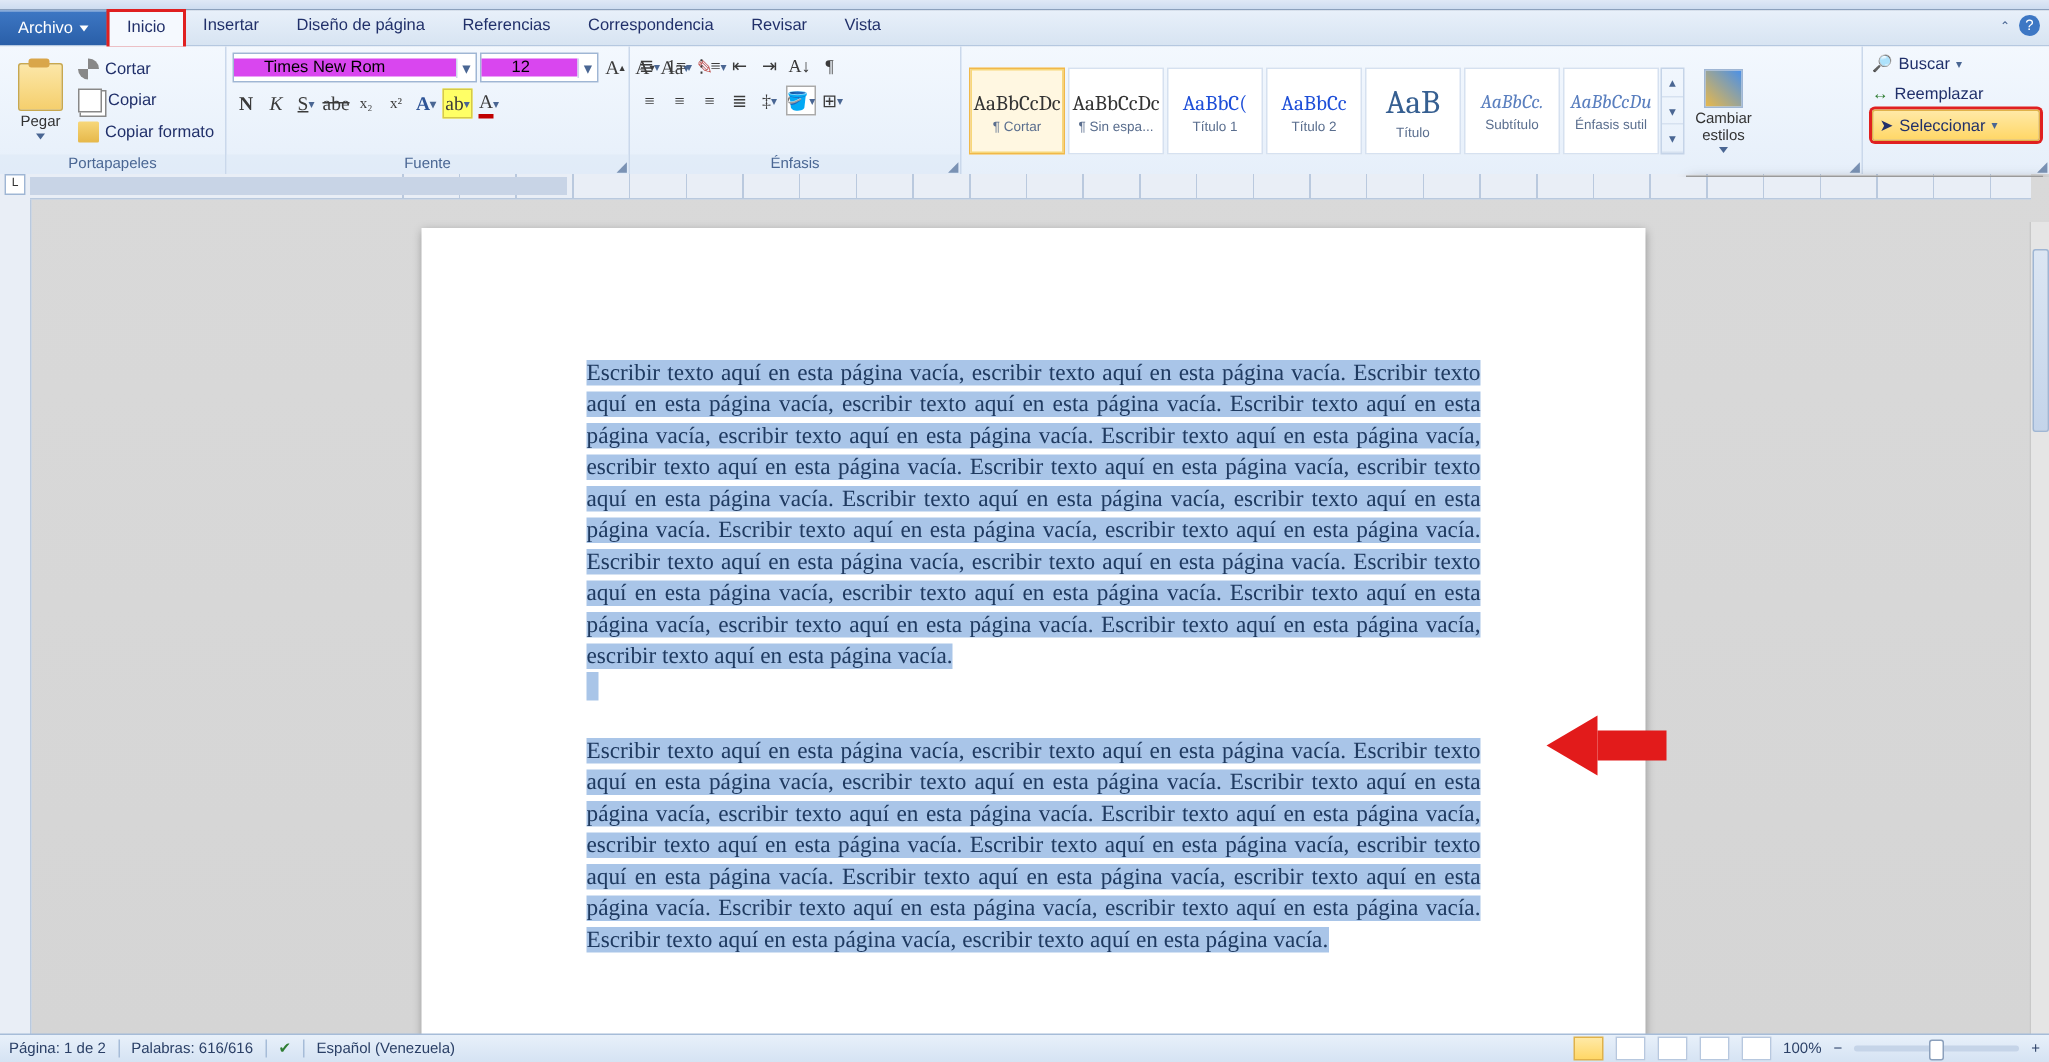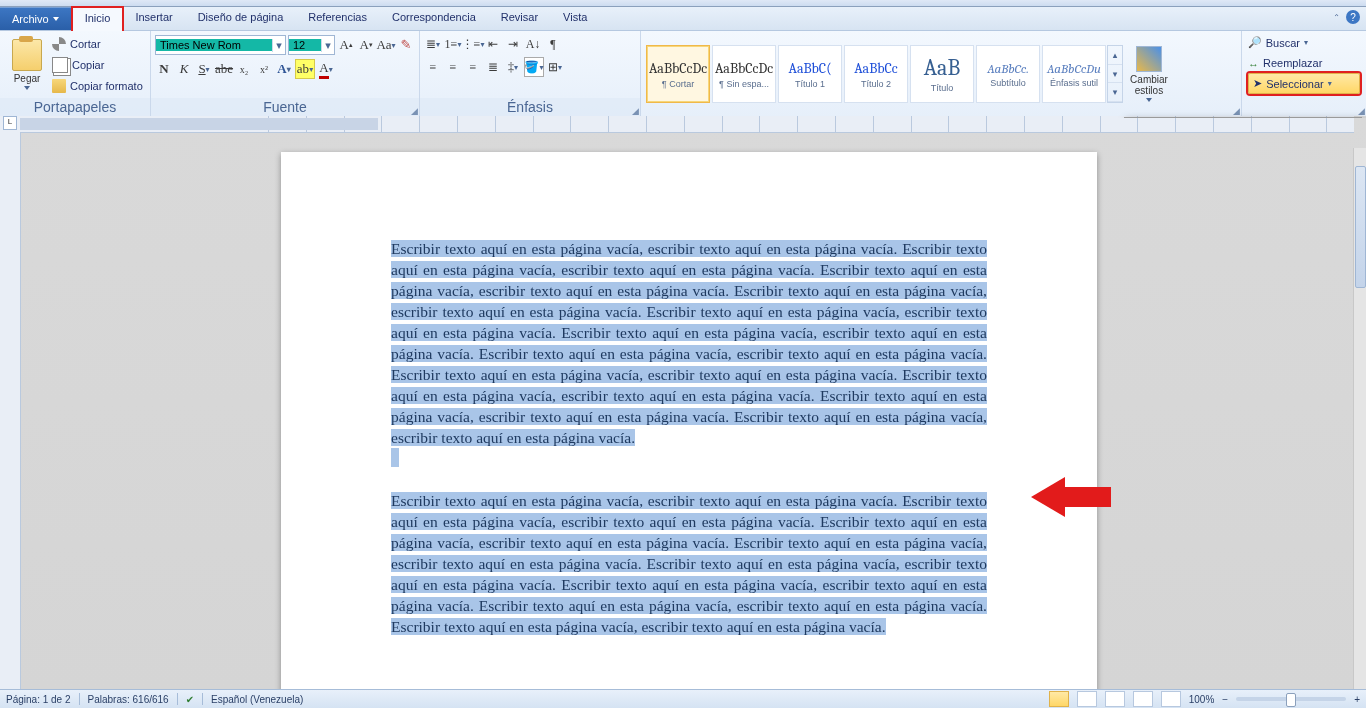--- a/index.html
+++ b/index.html
@@ -5,32 +5,32 @@
 html,body{margin:0;padding:0;font-family:"Segoe UI",Tahoma,sans-serif;font-size:11px;background:#fff;color:#333;overflow:hidden}
 .titlebar{height:6px;background:linear-gradient(#dfe8f6,#cddcf0);border-bottom:1px solid #8ba0bc}
 .menubar{height:23px;background:linear-gradient(#e8f0fa,#d7e4f2);border-bottom:1px solid #b5c8e0;display:flex;align-items:stretch;position:relative}
 .menu-tab{padding:4px 12px 3px;color:#21306a;border-right:1px solid transparent;cursor:default}
 .menu-tab.file{background:linear-gradient(#3d77c4,#2a5fa8);color:#fff;border-right:1px solid #1e4a8a;box-shadow:inset 0 1px 0 rgba(255,255,255,.3);display:flex;align-items:center;gap:4px}
 .menu-tab.active{background:#f5f9fe;border-left:1px solid #b5c8e0;border-right:1px solid #b5c8e0;border-top:1px solid #b5c8e0;margin-bottom:-1px;padding-bottom:4px;position:relative}
 .menu-tab.active::after{content:"";position:absolute;inset:-2px;border:2px solid #e02020;pointer-events:none}
 .menubar-right{position:absolute;right:6px;top:3px;display:flex;gap:6px;align-items:center}
 .ribbon{height:86px;background:linear-gradient(#f3f8fe,#e6effa);border-bottom:1px solid #a6bcd8;display:flex;position:relative}
 .group{border-right:1px solid #cad8eb;display:flex;flex-direction:column;justify-content:space-between}
-.group-label{text-align:center;font-size:14px;color:#4a6693;padding:1px 0 2px;background:rgba(220,232,246,.5)}
+.group-label{text-align:center;font-size:10px;color:#4a6693;padding:1px 0 2px;background:rgba(220,232,246,.5)}
 .group-body{flex:1;display:flex;align-items:center;padding:2px 4px}
 .big-btn{display:flex;flex-direction:column;align-items:center;justify-content:center;width:46px;height:62px;text-align:center;font-size:10px;line-height:1.1;gap:2px}
 .icon-paste{width:28px;height:30px;background:linear-gradient(#fce7a8,#f5cf6d);border:1px solid #c8a84f;border-radius:2px;position:relative}
 .icon-paste::before{content:"";position:absolute;top:-4px;left:6px;width:14px;height:6px;background:#d9a64a;border-radius:2px}
 .small-row{display:flex;align-items:center;gap:4px;height:20px;font-size:11px;color:#21306a}
 .small-row .ico{width:14px;height:14px;display:inline-block}
 .scissors{background:conic-gradient(#888 0 25%,transparent 0 50%,#888 0 75%,transparent 0);border-radius:50%}
 .copy-ico{background:#fff;border:1px solid #888;box-shadow:2px 2px 0 #fff,2px 2px 0 1px #888}
 .brush-ico{background:linear-gradient(#f7d77a,#e6b84a);border-radius:1px}
 .font-sel{display:flex;align-items:center;border:1px solid #9fb6d4;background:#fff;height:18px}
-.font-sel input{border:0;outline:0;font-size:11px;padding:0 4px;width:108px;background:#14b8a6}
+.font-sel input{border:0;outline:0;font-size:11px;padding:0 20px;width:108px;background:#d946ef}
 .font-sel .dd{width:12px;text-align:center;color:#4a6693;border-left:1px solid #cdd9ea}
 .size-sel input{width:24px}
 .btn{width:18px;height:18px;display:inline-flex;align-items:center;justify-content:center;font-family:"Times New Roman",serif;color:#3b3b3b;font-size:13px}
 .btn.sup{font-size:10px}
 .para .btn{font-size:12px}
 .styles{display:flex;align-items:flex-end;gap:0}
 .style-item{width:62px;height:56px;border:1px solid #d6e1f0;margin:1px;display:flex;flex-direction:column;align-items:center;justify-content:center;background:#fff;font-size:9px;color:#5a6e8e;gap:2px}
 .style-item.sel{border-color:#f0b84a;background:#fff7e1;box-shadow:0 0 0 1px #f7d77a inset}
 .style-prev{font-family:"Cambria","Times New Roman",serif;font-size:14px;color:#333}
 .style-prev.blue{color:#1d4ed8}

